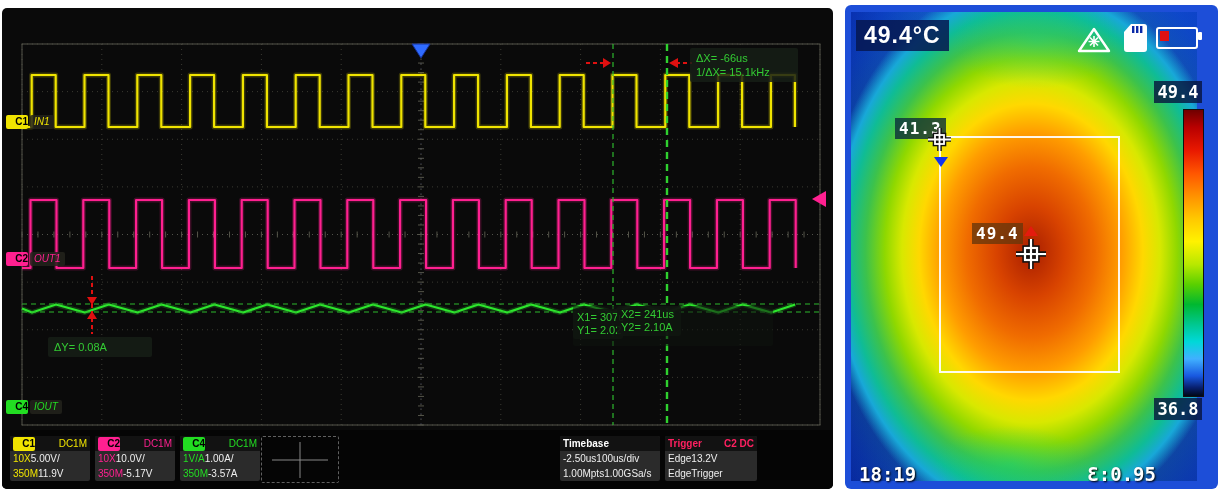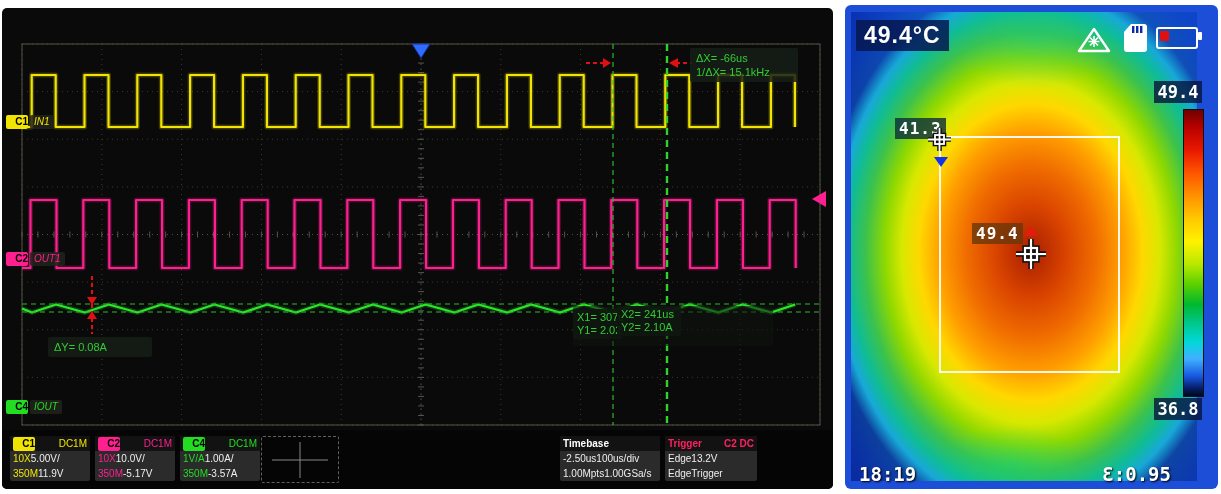--- a/index.html
+++ b/index.html
@@ -46,21 +46,21 @@
   .tlabel{position:absolute;color:#fff;font-weight:bold;font-size:16px;letter-spacing:1px;padding:1px 4px;}
   .scaleLbl{position:absolute;left:303px;width:48px;text-align:center;background:rgba(8,20,60,.8);
             color:#fff;font-weight:bold;font-size:17px;padding:1px 0;}
   .colorbar{position:absolute;left:332px;top:97px;width:19px;height:286px;border:1px solid #101010;
     background:linear-gradient(180deg,#700000 0%,#b80000 6%,#e81800 14%,#ff5500 22%,#ff9100 30%,
       #ffc800 38%,#fff200 46%,#b8e800 54%,#5ad000 61%,#00b830 68%,#00c890 75%,#00d8d8 81%,
       #40b0ff 87%,#1858e0 93%,#082070 97%,#000818 100%);}
   .roi{position:absolute;left:88px;top:124px;width:177px;height:233px;border:2px solid rgba(255,255,255,.92);}
   .tri{width:0;height:0;position:absolute;}
   .timeTxt{position:absolute;left:8px;top:451px;color:#fff;font-size:19px;font-weight:bold;text-shadow:1px 1px 2px #000;}
-  .emisTxt{position:absolute;right:26px;top:451px;color:#fff;font-size:19px;font-weight:bold;text-shadow:1px 1px 2px #000;}
+  .emisTxt{position:absolute;right:41px;top:451px;color:#fff;font-size:19px;font-weight:bold;text-shadow:1px 1px 2px #000;}
   .ticon{position:absolute;}
   .batt{position:absolute;left:305px;top:15px;width:38px;height:18px;border:2px solid #fff;border-radius:3px;}
   .batt .cell{position:absolute;left:2px;top:2px;width:9px;height:10px;background:#e01010;}
   .batt .nub{position:absolute;right:-6px;top:3px;width:4px;height:8px;background:#fff;border-radius:1px;}
 </style>
 </head>
 <body>
 
 <div class="canvas">
 

